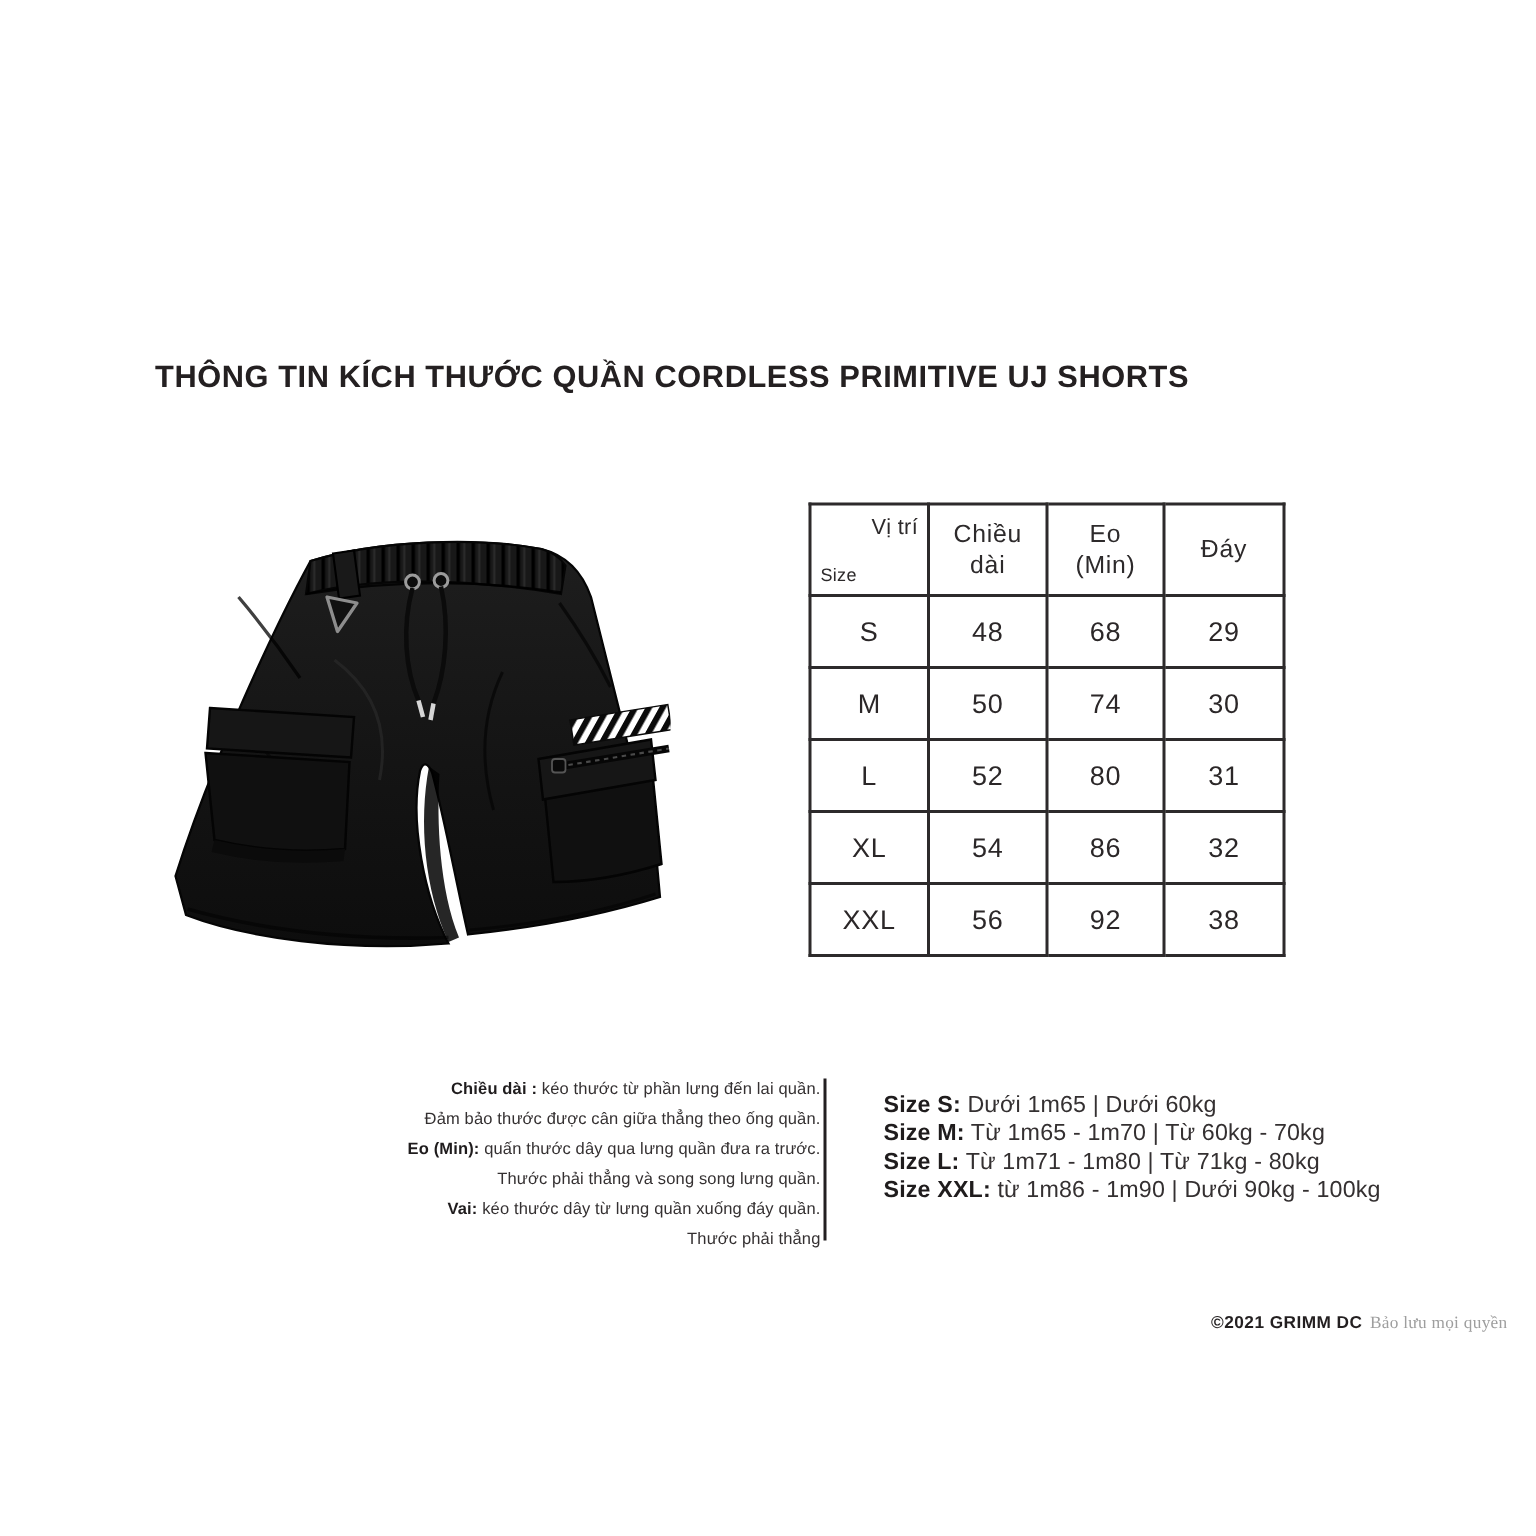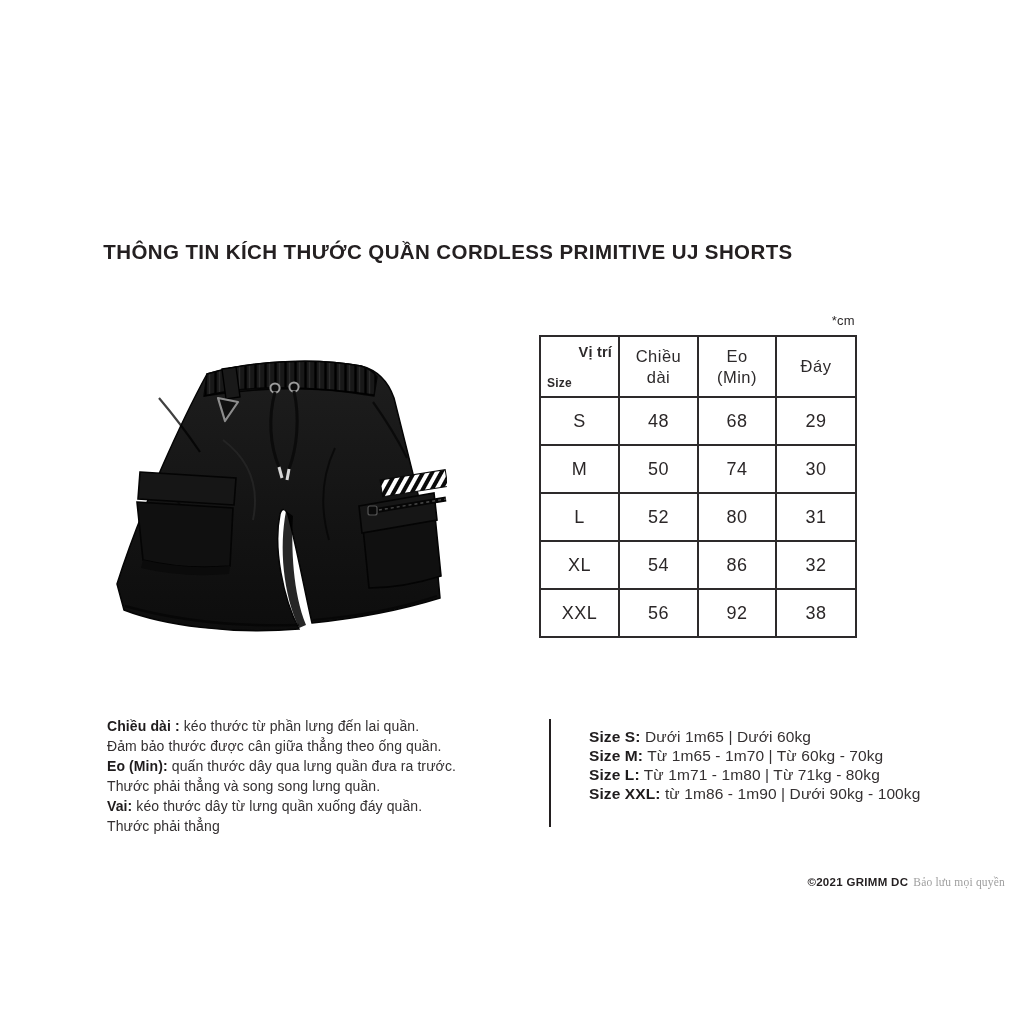--- a/index.html
+++ b/index.html
@@ -28,33 +28,32 @@
     border:2px solid #2d2a2b; text-align:center; vertical-align:middle;
     font-size:18px; color:#2b2728; letter-spacing:.5px; background:#fff;
   }
   table.size-table tr.hdr td { height:61px; font-size:16.5px; color:#2d2a2b; }
   table.size-table tr.row td { height:48px; }
   td.corner {
     position:relative; padding:4px;
     background-image:linear-gradient(to bottom right,
       transparent calc(50% - 1.1px), #2d2a2b calc(50% - 1.1px),
       #2d2a2b calc(50% + 1.1px), transparent calc(50% + 1.1px));
-    font-weight:bold;
   }
   .corner-top  { position:absolute; top:7px;  right:6px;  font-size:14.5px; letter-spacing:.2px; }
   .corner-bot  { position:absolute; bottom:6px; left:6px; font-size:12px; letter-spacing:.2px; }
   .hdr-inner { display:inline-block; max-width:64px; line-height:1.25; }
 
   
   #product { position:absolute; left:103px; top:348px; width:344px; height:288px; }
 
   
   #measure-guide {
     position:absolute; left:107px; top:716px; width:440px;
-    font-size:14px; line-height:20px; color:#343031; letter-spacing:.1px;
+    font-size:11px; line-height:20px; color:#343031; letter-spacing:.1px;text-align:right;
   }
   #measure-guide b { font-weight:bold; color:#1f1c1d; }
 
   
   #divider { position:absolute; left:549px; top:719px; width:2px; height:108px; background:#231f20; }
 
   
   #size-guide {
     position:absolute; left:589px; top:727px; width:400px;
     font-size:15.5px; line-height:19px; color:#343031; letter-spacing:.1px;
@@ -66,21 +65,20 @@
   #footer .brand { font-weight:bold; color:#231f20; letter-spacing:.3px;text-align:right; }
   #footer .rights { color:#9e9e9e; margin-left:5px; letter-spacing:.2px;font-family:Liberation Serif, serif; }
 </style>
 </head>
 <body>
 
 <div id="page">
 
   <div id="title">THÔNG TIN KÍCH THƯỚC QUẦN CORDLESS PRIMITIVE UJ SHORTS</div>
 
-  <div id="unit-note">*cm</div>
 
   <div id="product">
     <svg width="344" height="288" viewBox="0 0 344 288" xmlns="http://www.w3.org/2000/svg">
       <defs>
         <linearGradient id="fab" x1="0" y1="0" x2="0" y2="1">
           <stop offset="0" stop-color="#1e1e1e"></stop>
           <stop offset="0.55" stop-color="#141414"></stop>
           <stop offset="1" stop-color="#0d0d0d"></stop>
         </linearGradient>
         <pattern id="stripe" width="8" height="8" patternUnits="userSpaceOnUse" patternTransform="rotate(38)">

